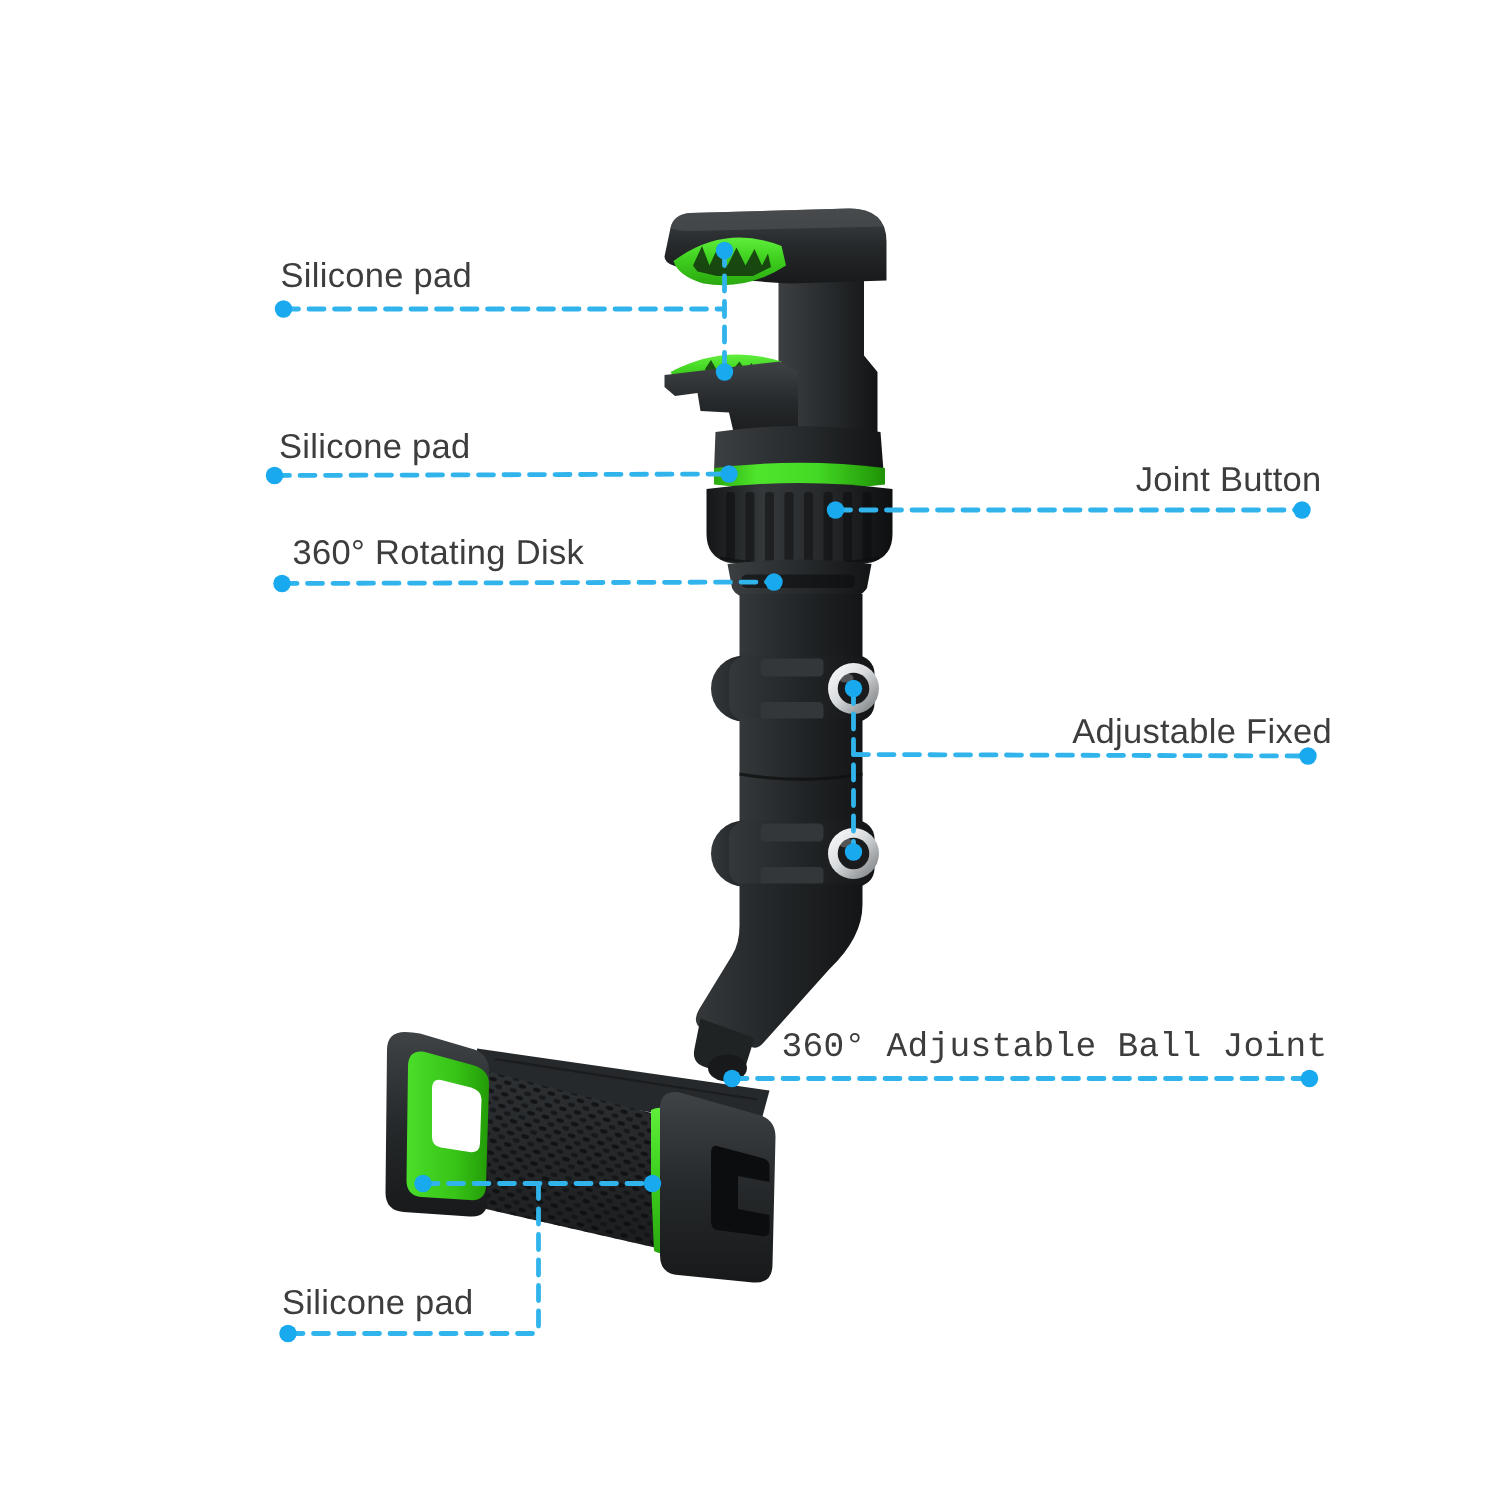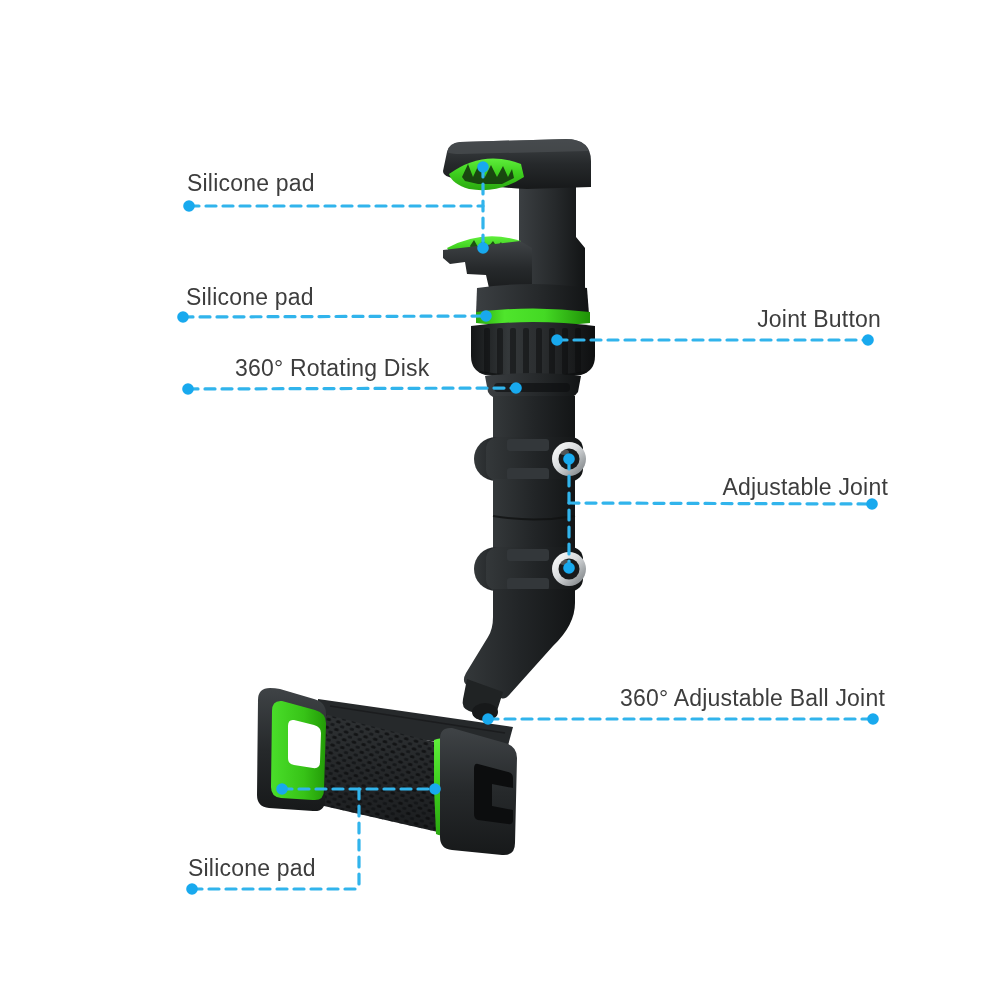--- a/index.html
+++ b/index.html
@@ -220,19 +220,19 @@
       <line class="dash" x1="359" y1="789" x2="359" y2="889"></line>
       <line class="dash" x1="192" y1="889" x2="359" y2="889"></line>
       <circle class="dot" cx="282" cy="789" r="5.8"></circle>
       <circle class="dot" cx="435" cy="789" r="5.8"></circle>
       <circle class="dot" cx="192" cy="889" r="5.8"></circle>
     </g>
   </svg>
 
   <div class="label" style="left:187px;top:171px;">Silicone pad</div>
   <div class="label" style="left:186px;top:285px;">Silicone pad</div>
-  <div class="label" style="left:195px;top:356px;margin-left:40px;">360° Rotating Disk</div>
+  <div class="label" style="left:195px;top:356px;">360° Rotating Disk</div>
   <div class="label right" style="right:135px;top:307px;">Joint Button</div>
-  <div class="label right" style="right:128px;top:475px;">Adjustable Joint</div>
-  <div class="label right" style="right:131px;top:686px;">360° Adjustable Ball Joint</div>
+  <div class="label right" style="right:128px;top:475px;">Adjustable Fixed</div>
+  <div class="label right" style="right:131px;top:686px;font-family:Liberation Mono, monospace;">360° Adjustable Ball Joint</div>
   <div class="label" style="left:188px;top:856px;">Silicone pad</div>
 
 </div>
 
 </body></html>

